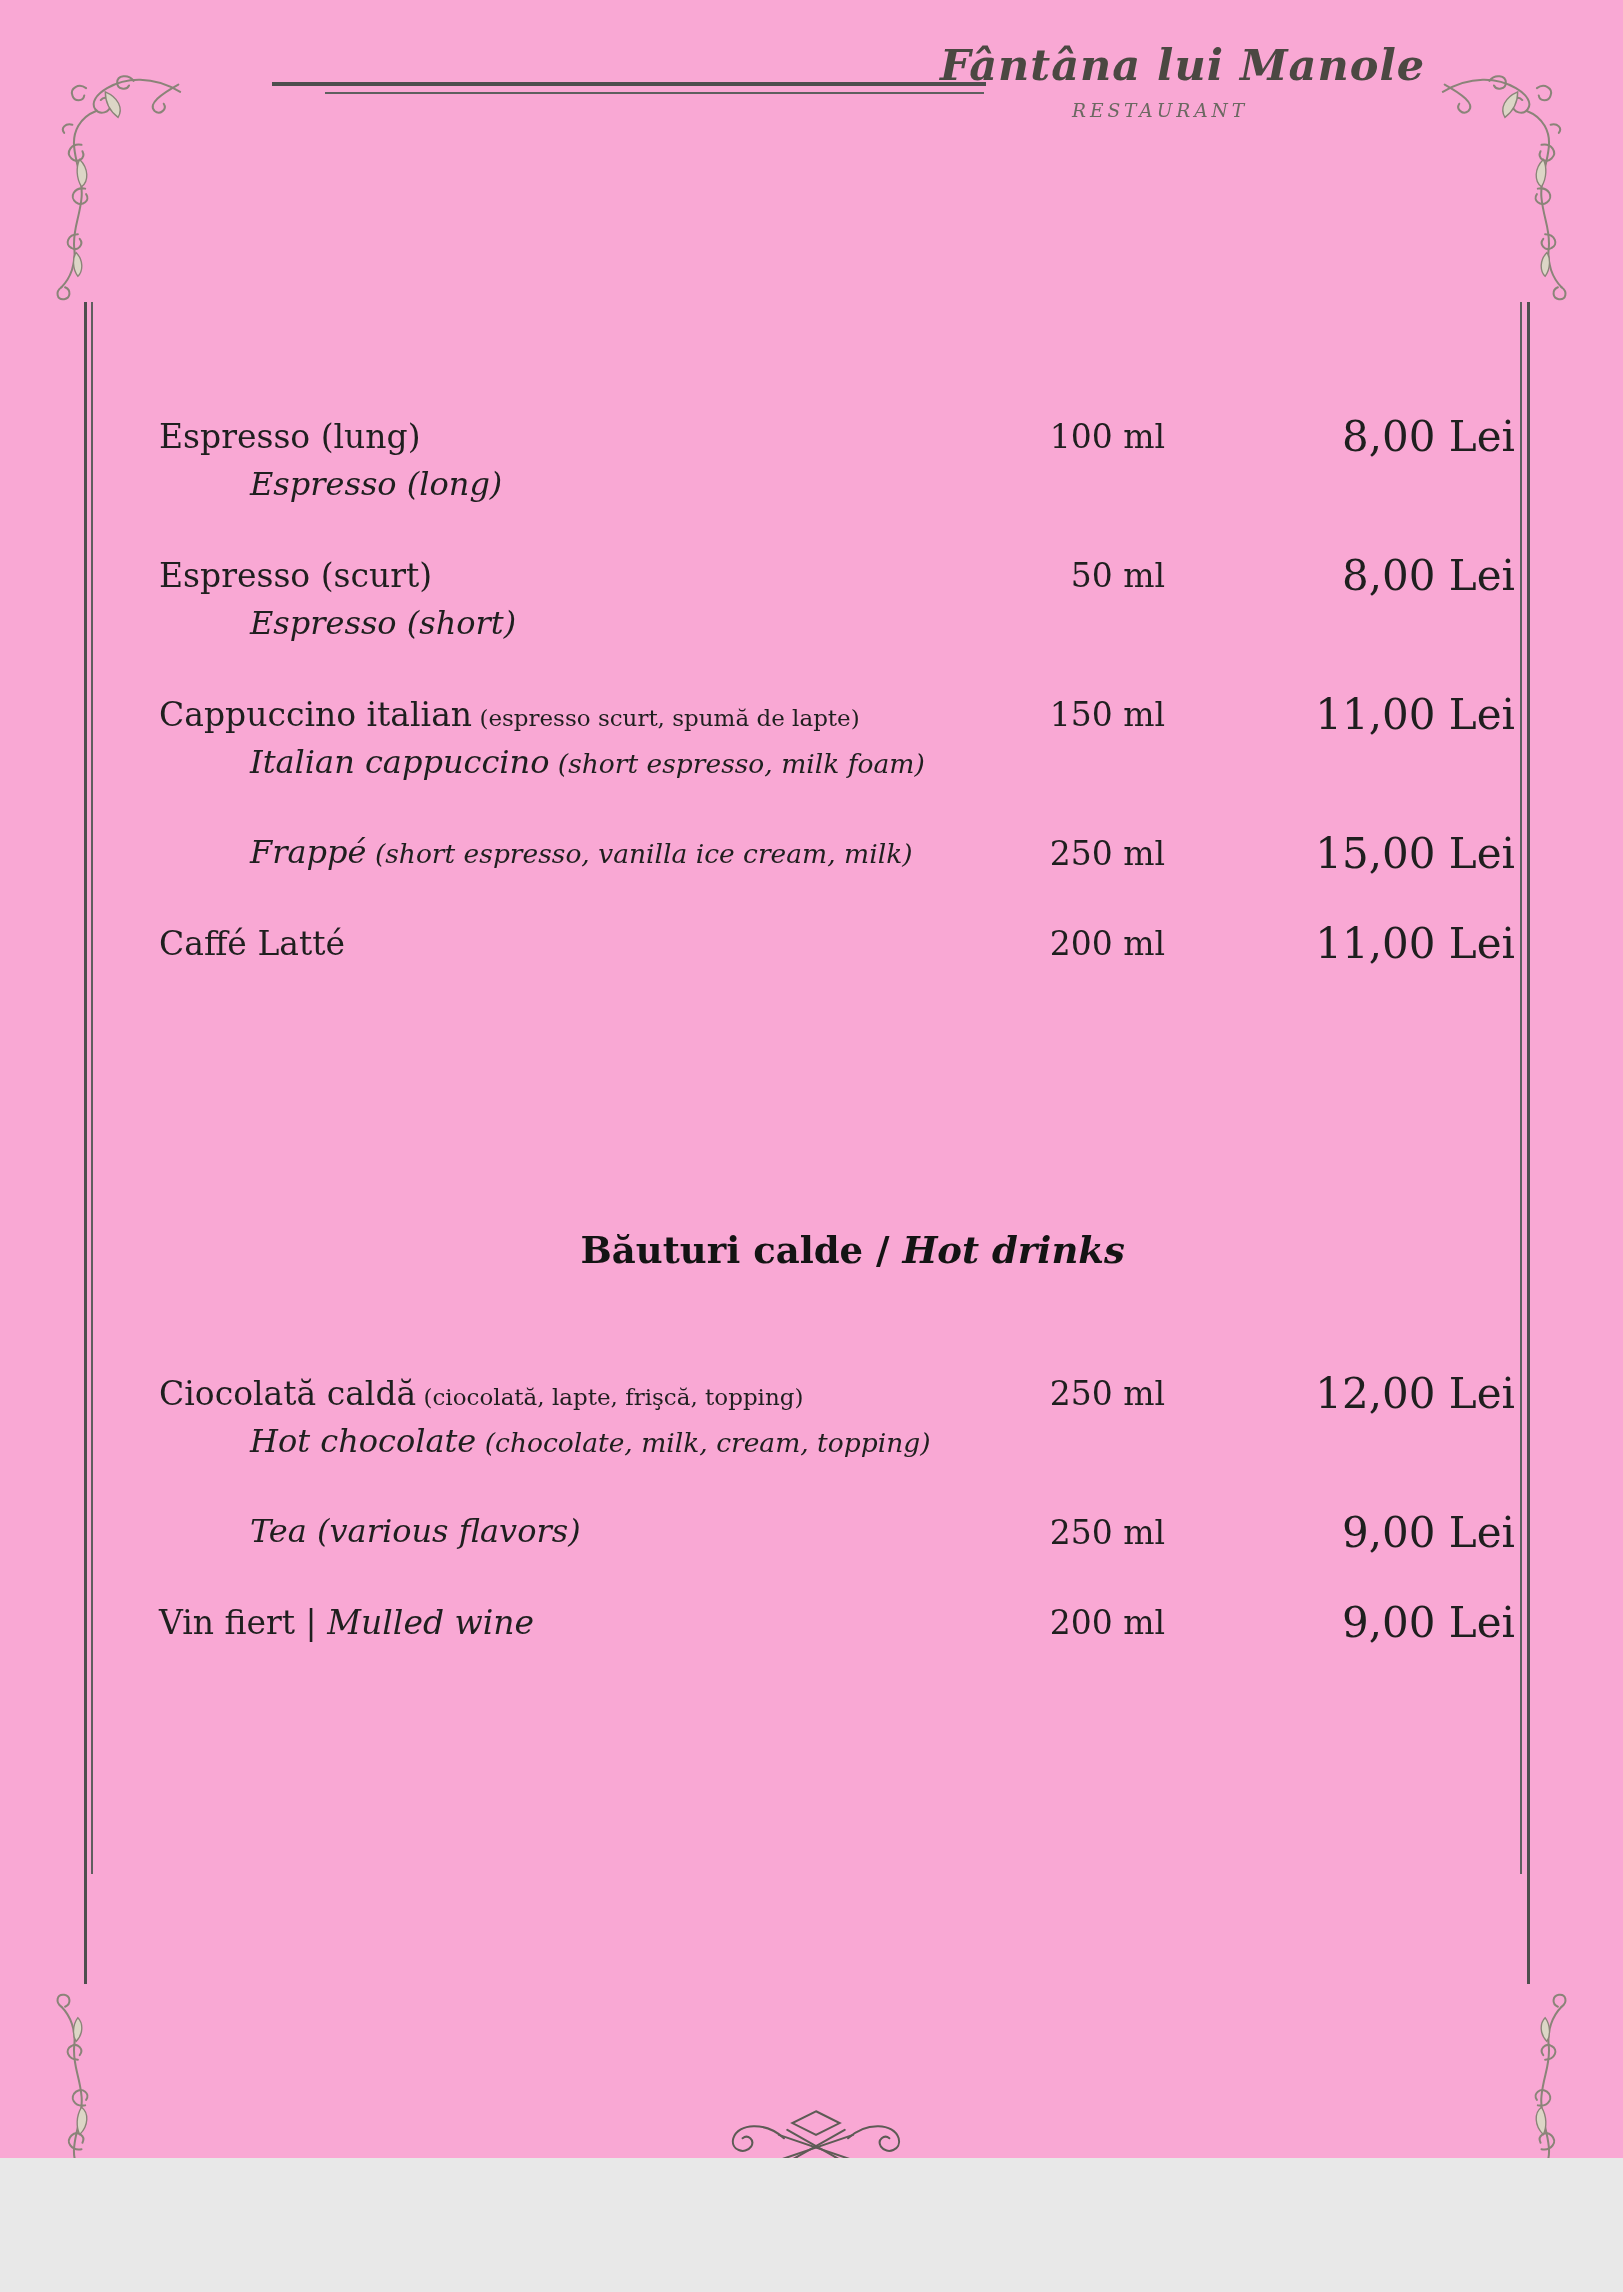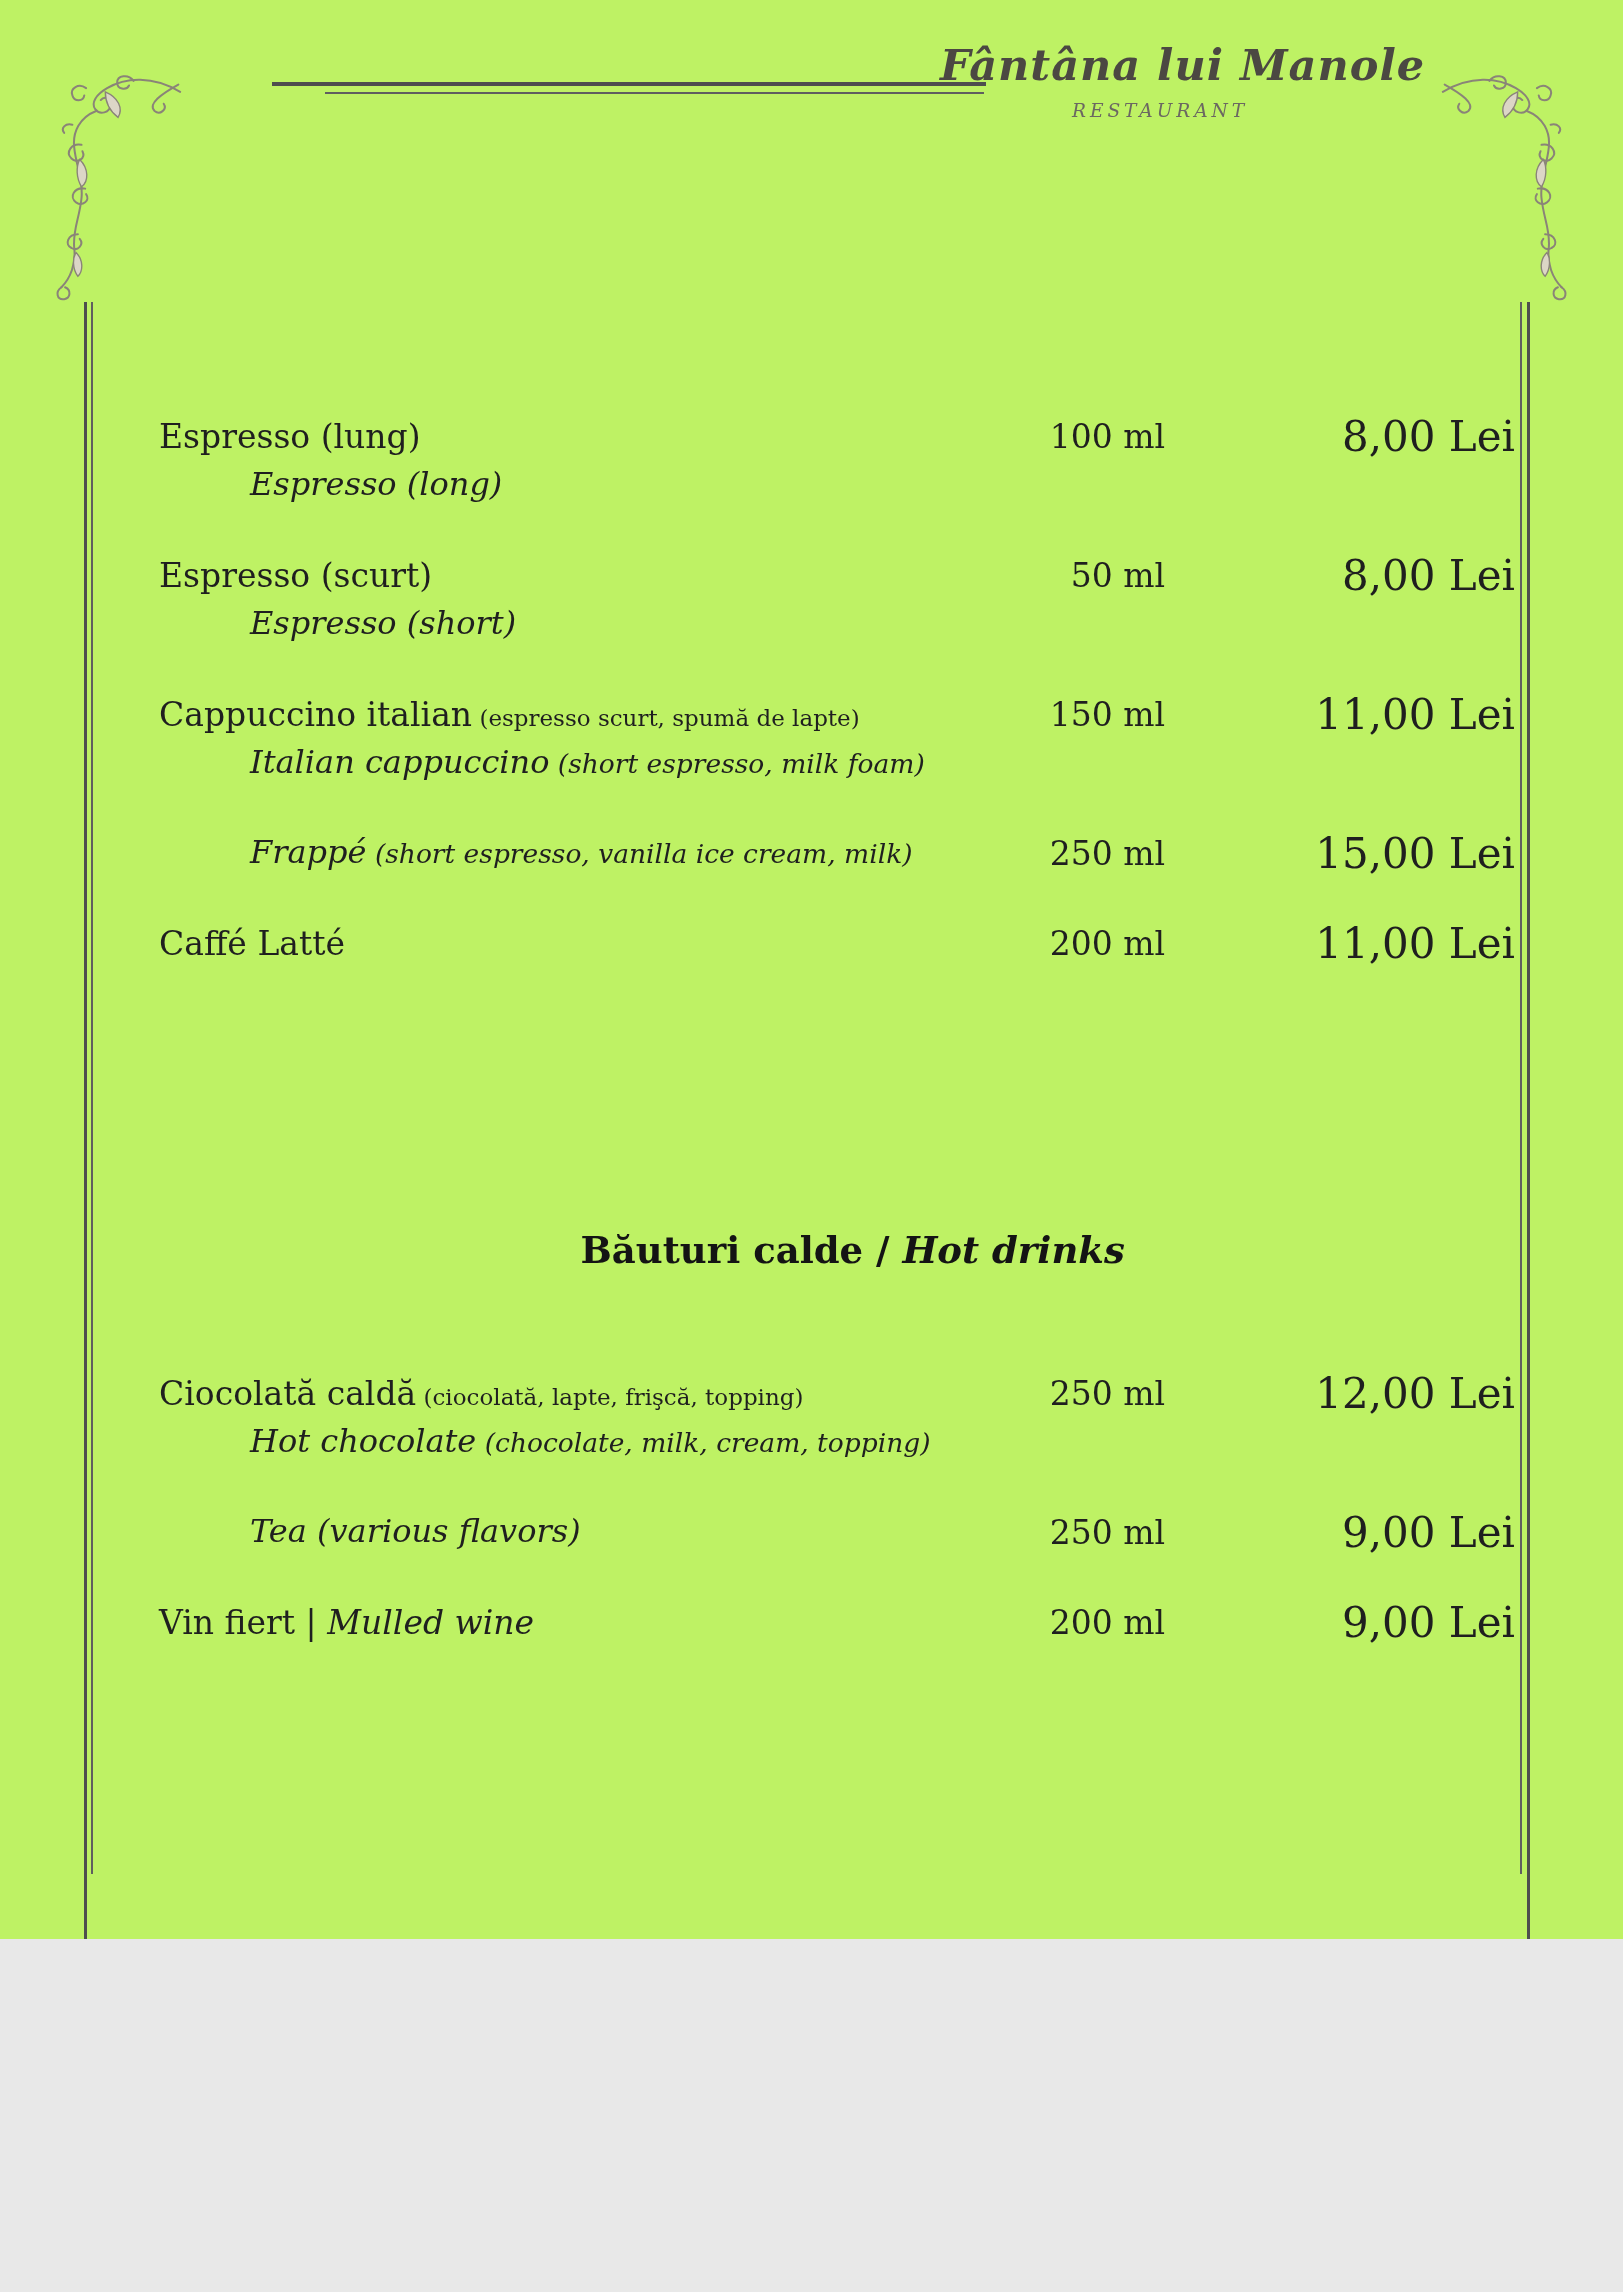--- a/index.html
+++ b/index.html
@@ -1,19 +1,19 @@
 <!DOCTYPE html>
 <html><head>
 <meta charset="utf-8">
 <style>
   html,body{margin:0;padding:0;background:#e8e8e8;}
   .page{
     position:relative;
-    width:1623px;height:1939px;
-    background:#bef264;
+    width:1623px;height:2158px;
+    background:#f9a8d4;
     font-family:"DejaVu Serif","Liberation Serif",serif;
     color:#1f1f1f;
     overflow:hidden;
     margin:0 auto;
   }
   
   .hrule{position:absolute;background:#4e4e4e;}
   .vrule{position:absolute;background:#4e4e4e;}
   .rule-thin{background:#5f5f5f;}
   

